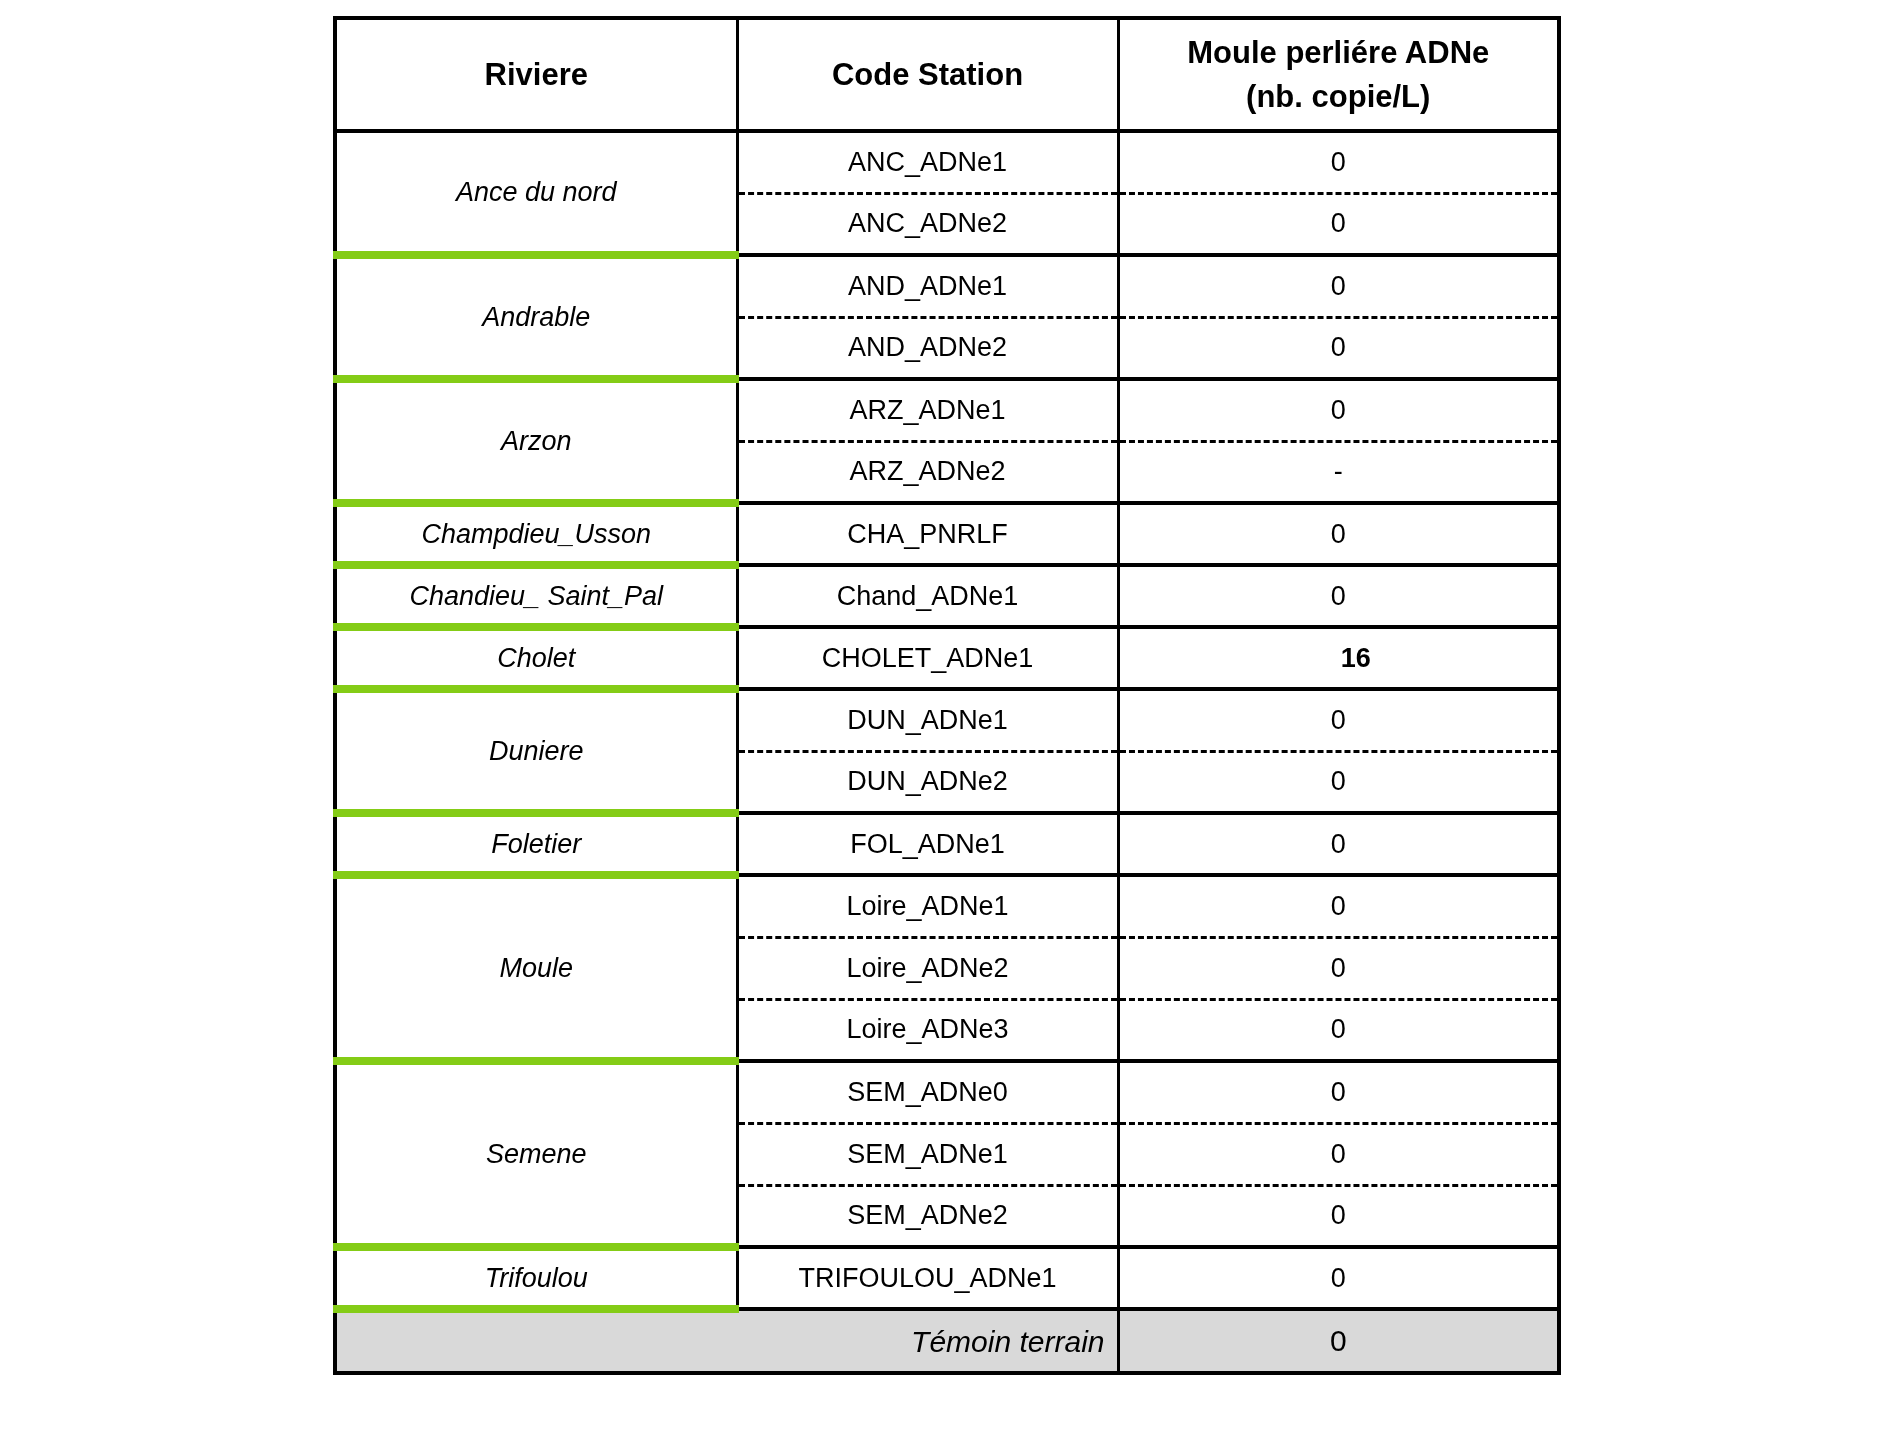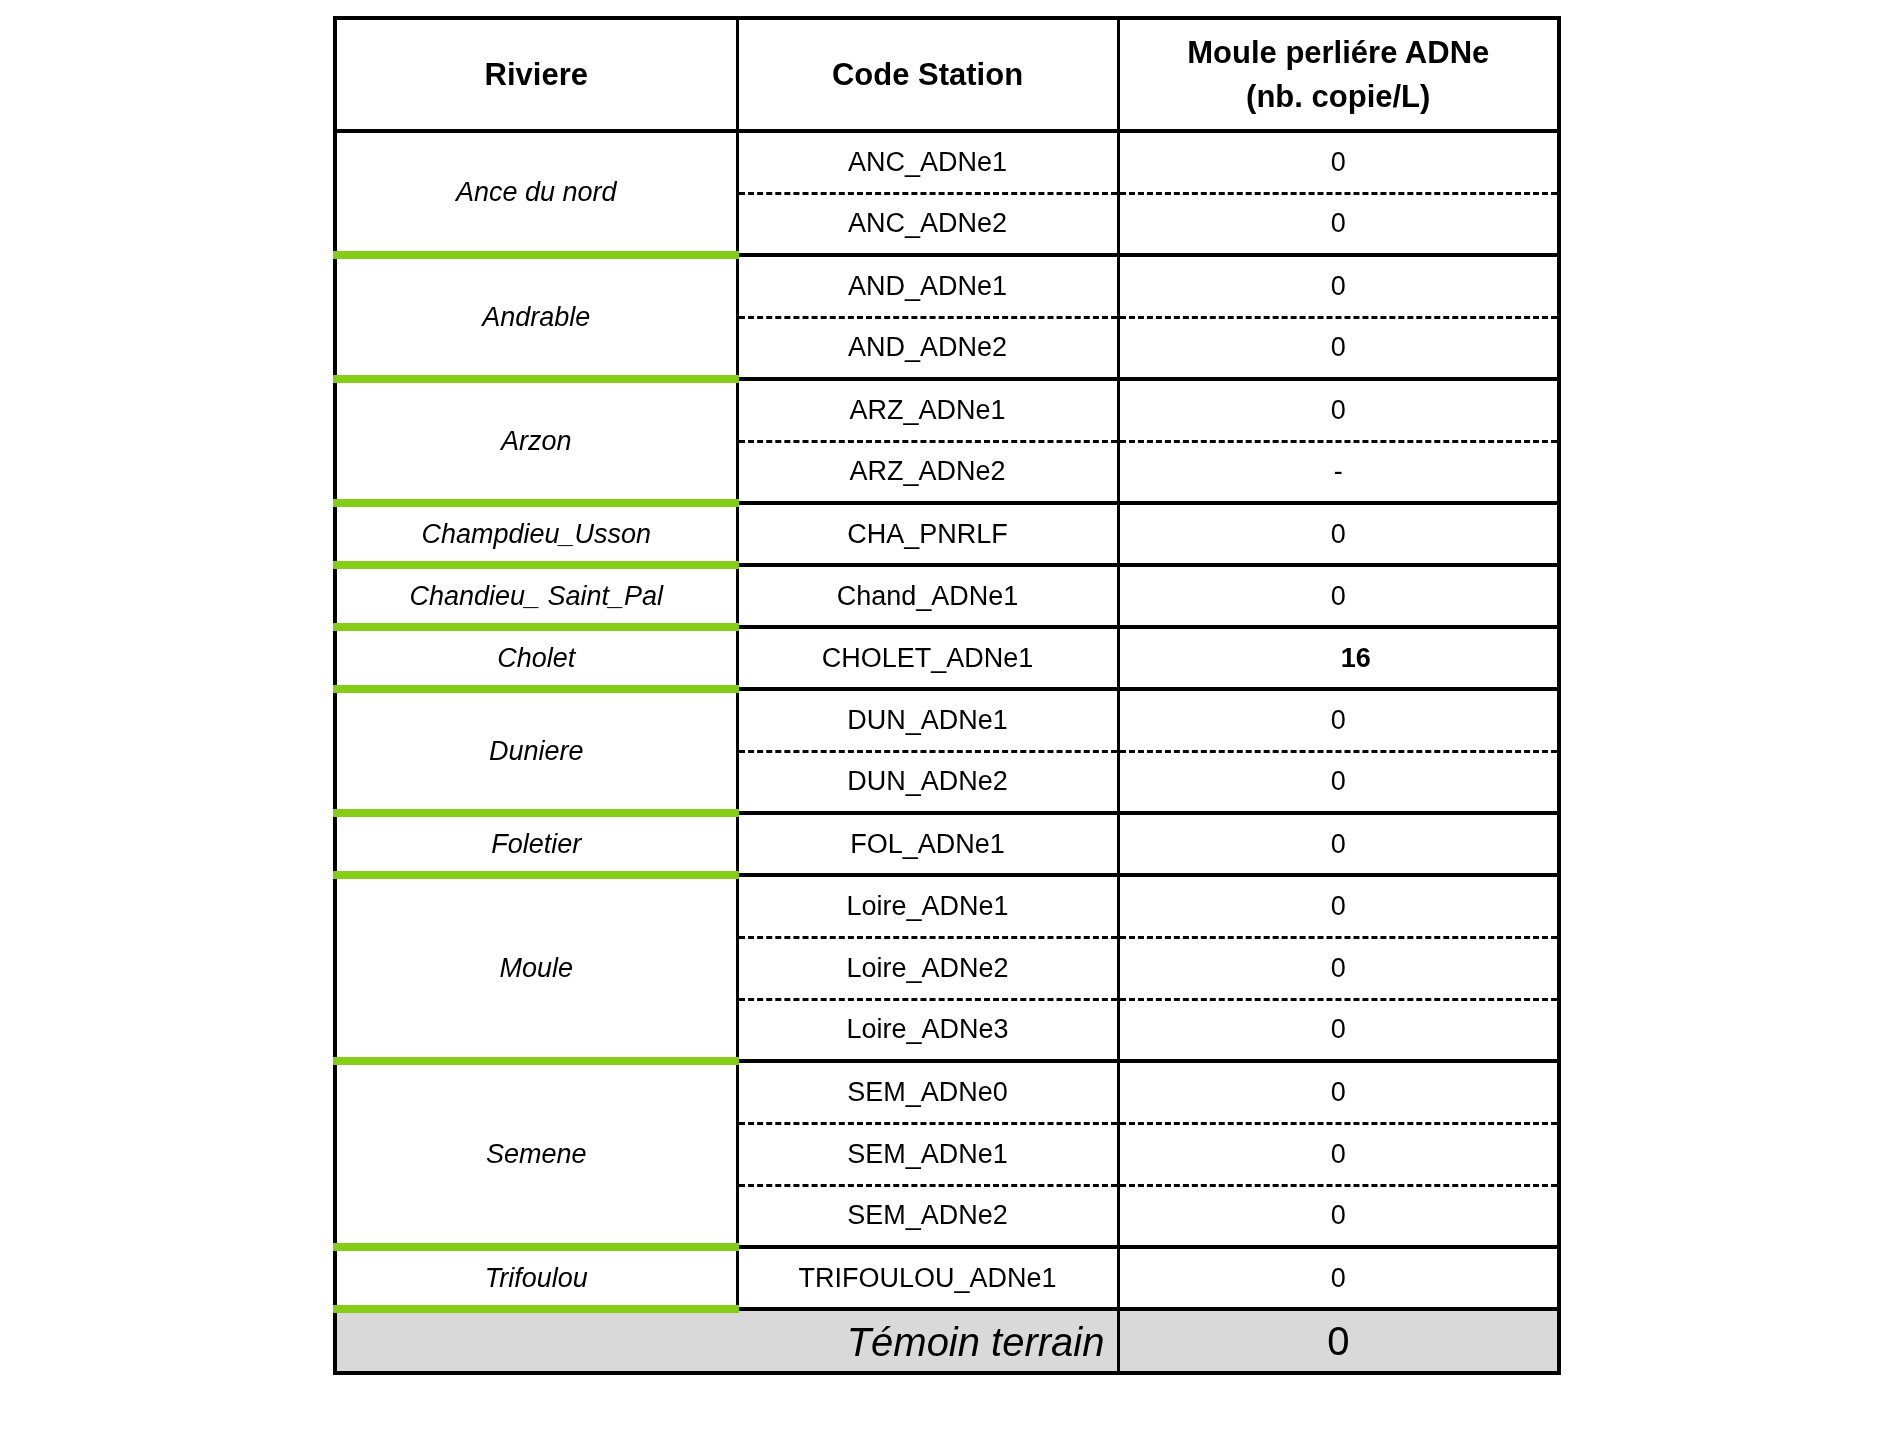--- a/index.html
+++ b/index.html
@@ -51,21 +51,21 @@
   .river-cell {
     font-style: italic;
     border-bottom: 8px solid #84cc16;
   }
   .sep-solid { border-bottom: 4px solid #000000; text-align: center; }
   .sep-dashed { border-bottom: 3px dashed #000000; }
   .bold { font-weight: bold; padding-left: 35px; }
 
   tfoot tr { height: 64px; }
   tfoot td {
-    font-size: 40px;
+    font-size: 30px;
     border-bottom: none;
   }
   .footer-label {
     text-align: right;
     font-style: italic;
     padding-right: 12px;
   }
 </style>
 </head>
 <body>

